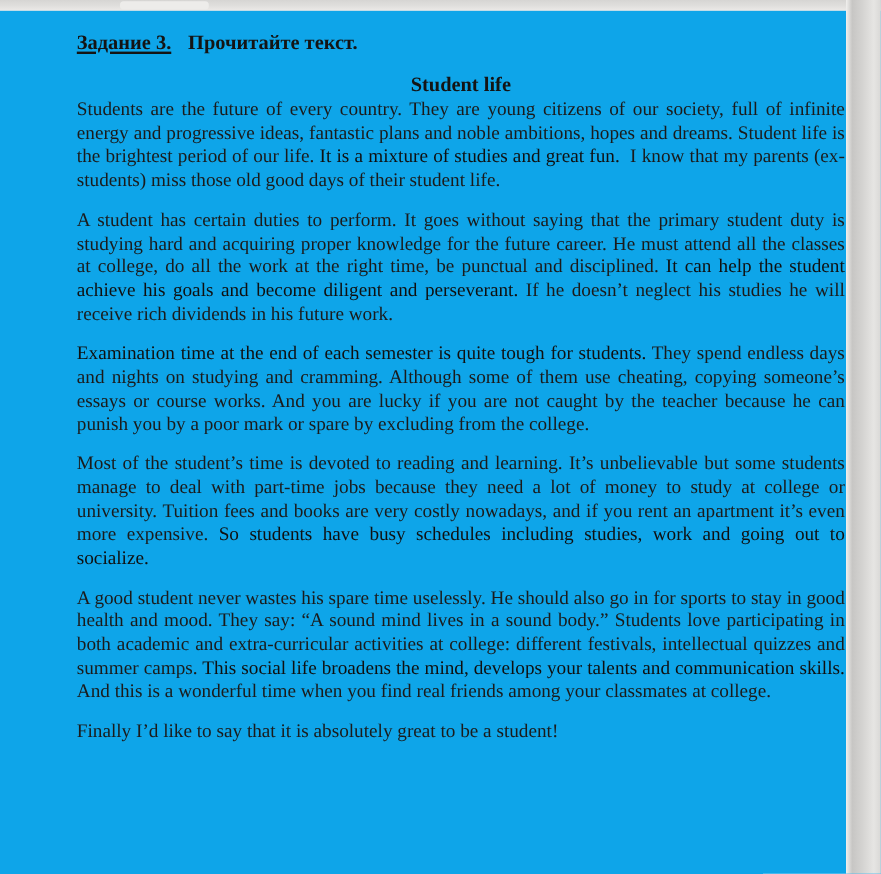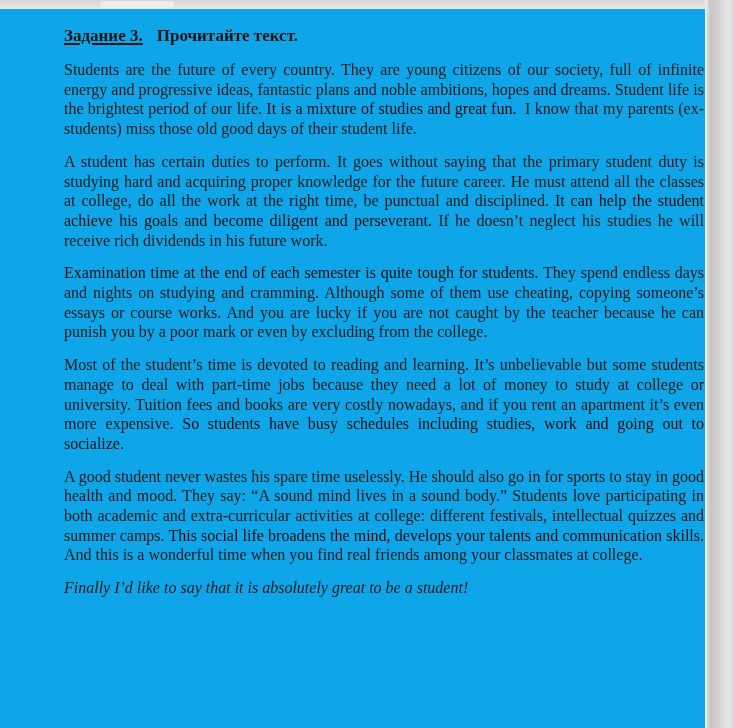--- a/index.html
+++ b/index.html
@@ -42,40 +42,41 @@
     font-size: 17px; line-height: 21px; font-weight: 700;
     text-align: center; color: #141414;
   }
 
   .para {
     margin: 0 0 13px 0;
     font-size: 16px; line-height: 19.7px;
     text-align: justify;
     color: #1b1b1b;
   }
-  .para:last-child { margin-bottom: 13px; font-style: italic; }
+  .para:last-child { margin-bottom: 13px; }
   .para b { font-weight: 400; color: #101010; }
 </style>
 </head>
 <body>
 
 <div class="photo">
   <div class="top-strip">
     <div class="top-tab"></div>
   </div>
   <div class="right-strip"></div>
 
   <div class="content">
     <p class="task-line">
       <span class="task-label">Задание 3.</span><span class="task-instruction">Прочитайте текст.</span>
     </p>
 
+    <h1 class="doc-title">Student life</h1>
 
     <div id="paragraphs">
         <p class="para"><span>Students are the future of every country. They are young citizens of our society, full of infinite energy and progressive ideas, fantastic plans and noble ambitions, hopes and dreams. Student life is the brightest period of our life. </span><b>It is a mixture of studies and great fun.</b><span>&nbsp; I know that my parents (ex-students) miss those old good days of their student life.</span></p>
         <p class="para"><span>A student has certain duties to perform. It goes without saying that the primary student duty is studying hard and acquiring proper knowledge for the future career. He must attend all the classes at college, do all the work at the right time, be punctual and disciplined. </span><b>It can help the student achieve his goals and become diligent and perseverant.</b><span> If he doesn’t neglect his studies he will receive rich dividends in his future work.</span></p>
-        <p class="para"><b>Examination time at the end of each semester is quite tough for students.</b><span> They spend endless days and nights on studying and cramming. Although some of them use cheating, copying someone’s essays or course works. And you are lucky if you are not caught by the teacher because he can punish you by a poor mark or even by excluding from the college.</span></p>
+        <p class="para"><b>Examination time at the end of each semester is quite tough for students.</b><span> They spend endless days and nights on studying and cramming. Although some of them use cheating, copying someone’s essays or course works. And you are lucky if you are not caught by the teacher because he can punish you by a poor mark or spare by excluding from the college.</span></p>
         <p class="para"><span>Most of the student’s time is devoted to reading and learning. It’s unbelievable but some students manage to deal with part-time jobs because they need a lot of money to study at college or university. Tuition fees and books are very costly nowadays, and if you rent an apartment it’s even more expensive. </span><b>So students have busy schedules including studies, work and going out to socialize.</b></p>
         <p class="para"><span>A good student never wastes his spare time uselessly. He should also go in for sports to stay in good health and mood. They say: “A sound mind lives in a sound body.” Students love participating in both academic and extra-curricular activities at college: different festivals, intellectual quizzes and summer camps. </span><b>This social life broadens the mind, develops your talents and communication skills.</b><span> And this is a wonderful time when you find real friends among your classmates at college.</span></p>
         <p class="para"><span>Finally I’d like to say that it is absolutely great to be a student!</span></p>
       </div>
   </div>
 </div>
 
 </body></html>

